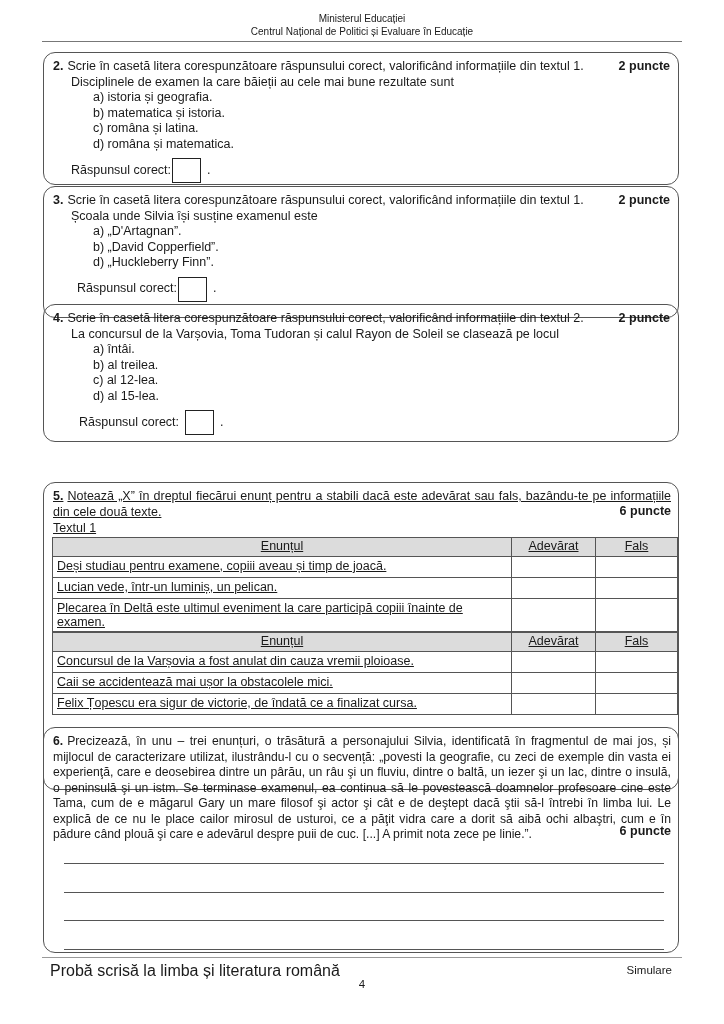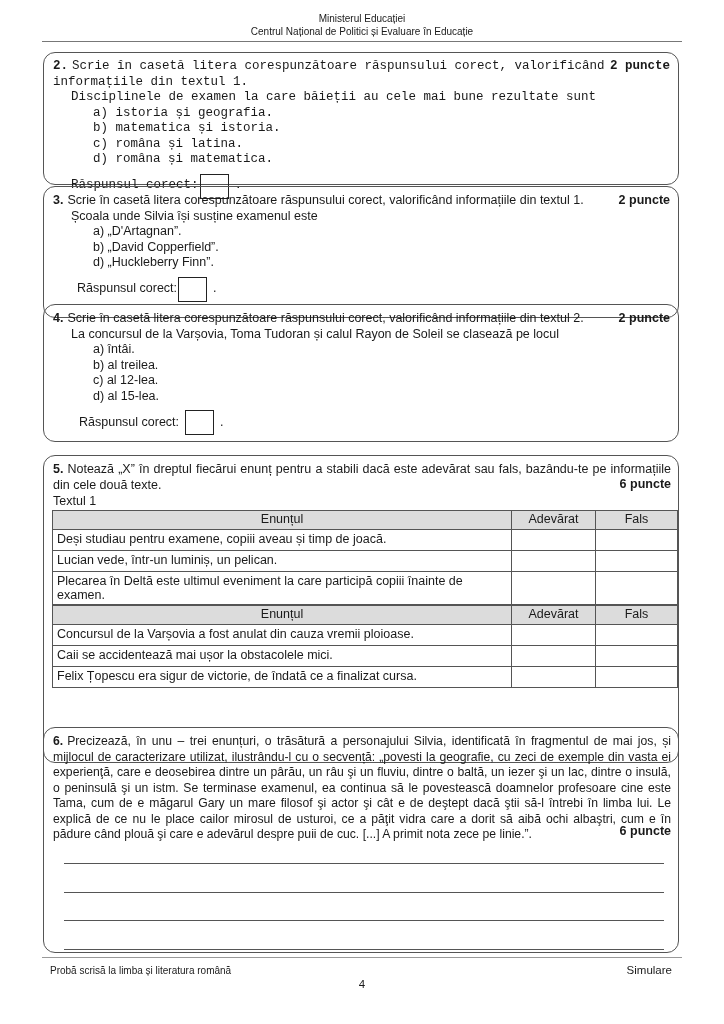--- a/index.html
+++ b/index.html
@@ -19,34 +19,34 @@
   table { border-collapse: collapse; width: 626px; margin-left: -1px; }
   th, td { border: 1px solid #555; font-weight: normal; }
   th { background: #dcdcdc; height: 19px; text-align: center; }
   td { padding: 2px 4px; height: 21px; vertical-align: middle; }
   td.col-a, th.col-a { width: 84px; }
   td.col-f, th.col-f { width: 82px; }
   .textul { margin: 1px 0 0 0; }
   .q6 .body { text-align: justify; }
   .write-line { position: absolute; left: 20px; width: 600px; border-top: 1px solid #555; }
   .footer-rule { position: absolute; top: 957px; left: 42px; width: 640px; border-top: 1.5px solid #999; }
-  .footer-left { position: absolute; top: 963px; left: 50px; font-size: 10px; }
+  .footer-left { position: absolute; top: 963px; left: 50px; font-size: 16px; }
   .footer-right { position: absolute; top: 963px; right: 52px; font-size: 11.5px; }
   .page-num { position: absolute; top: 977px; left: 0; width: 724px; text-align: center; font-size: 11.5px; }
 </style>
 </head>
 <body>
 
 <div class="header">
   <div>Ministerul Educației</div>
   <div>Centrul Național de Politici și Evaluare în Educație</div>
 </div>
 <div class="header-rule"></div>
 
-<div class="box" style="top:52px;height:133px;font-family:Liberation Mono, monospace;">
+<div class="box" style="top:52px;height:133px;">
   <div class="q-line">
     <span><span class="q-num">2.</span><span>Scrie în casetă litera corespunzătoare răspunsului corect, valorificând informațiile din textul 1.</span></span>
     <span class="points">2 puncte</span>
   </div>
   <div class="indent">Disciplinele de examen la care băieții au cele mai bune rezultate sunt</div>
   <div class="options">
     <div>a) istoria și geografia.</div>
     <div>b) matematica și istoria.</div>
     <div>c) româna și latina.</div>
     <div>d) româna și matematica.</div>
@@ -85,21 +85,21 @@
     <div>b) al treilea.</div>
     <div>c) al 12-lea.</div>
     <div>d) al 15-lea.</div>
   </div>
   <div class="answer" style="padding-left:26px;">
     <span>Răspunsul corect:</span>
     <span class="answer-box" style="margin-left:6px;"></span>.
   </div>
 </div>
 
-<div class="box q5" style="top:455px;height:308px;padding-left:9px;padding-right:7px;">
+<div class="box q5" style="top:482px;height:308px;padding-left:9px;padding-right:7px;text-decoration:underline;">
   <div class="intro"><span class="q-num">5.</span><span>Notează „X” în dreptul fiecărui enunț pentru a stabili dacă este adevărat sau fals, bazându-te pe informațiile din cele două texte.</span></div>
   <div style="position:absolute;right:7px;top:21px;" class="points">6 puncte</div>
   <div class="textul">Textul 1</div>
   <table>
     <tbody>
         <tr>
       <th>Enunțul</th>
       <th class="col-a">Adevărat</th>
       <th class="col-f">Fals</th>
     </tr>

